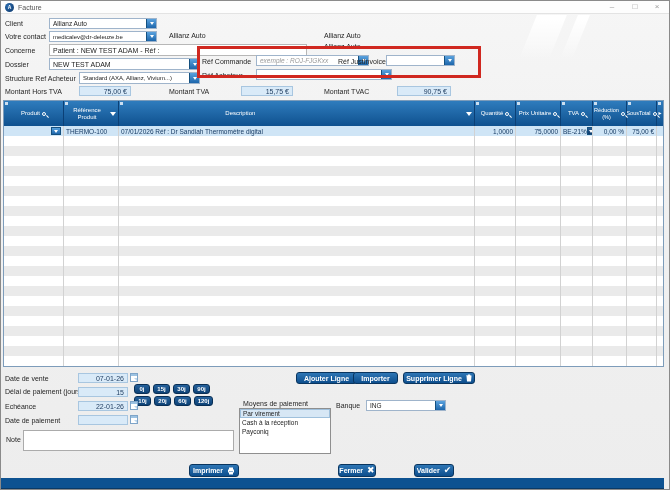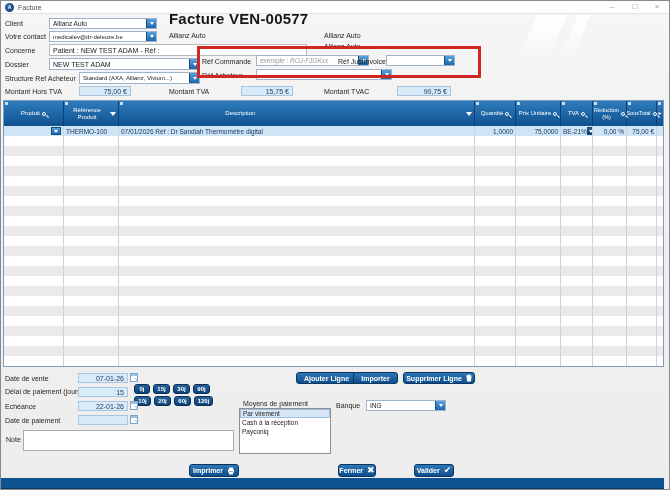--- a/index.html
+++ b/index.html
@@ -70,21 +70,20 @@
     <div class="app-icon">A</div>
     <div class="title-text">Facture</div>
     <div class="winctl" style="right:50px;">–</div>
     <div class="winctl" style="right:27px;">□</div>
     <div class="winctl" style="right:5px;">×</div>
   </div>
 
   <div class="sheen" style="left:527px; top:14px; width:30px; height:44px;"></div>
   <div class="sheen" style="left:568px; top:14px; width:12px; height:44px;"></div>
 
-  <div class="page-title">Facture VEN-00577</div>
   <div class="txt" style="left:168px; top:31px;">Allianz Auto</div>
   <div class="txt" style="left:323px; top:31px;">Allianz Auto</div>
   <div class="txt" style="left:323px; top:42px;">Allianz Auto</div>
 
   <div class="lbl" style="left:4px; top:19px;">Client</div>
   <div class="field" style="left:48px; top:17px; width:108px; height:11px;">
     <span>Allianz Auto</span>
     <span class="arrowbtn">
         <i class="tri-down"></i>
       </span>

